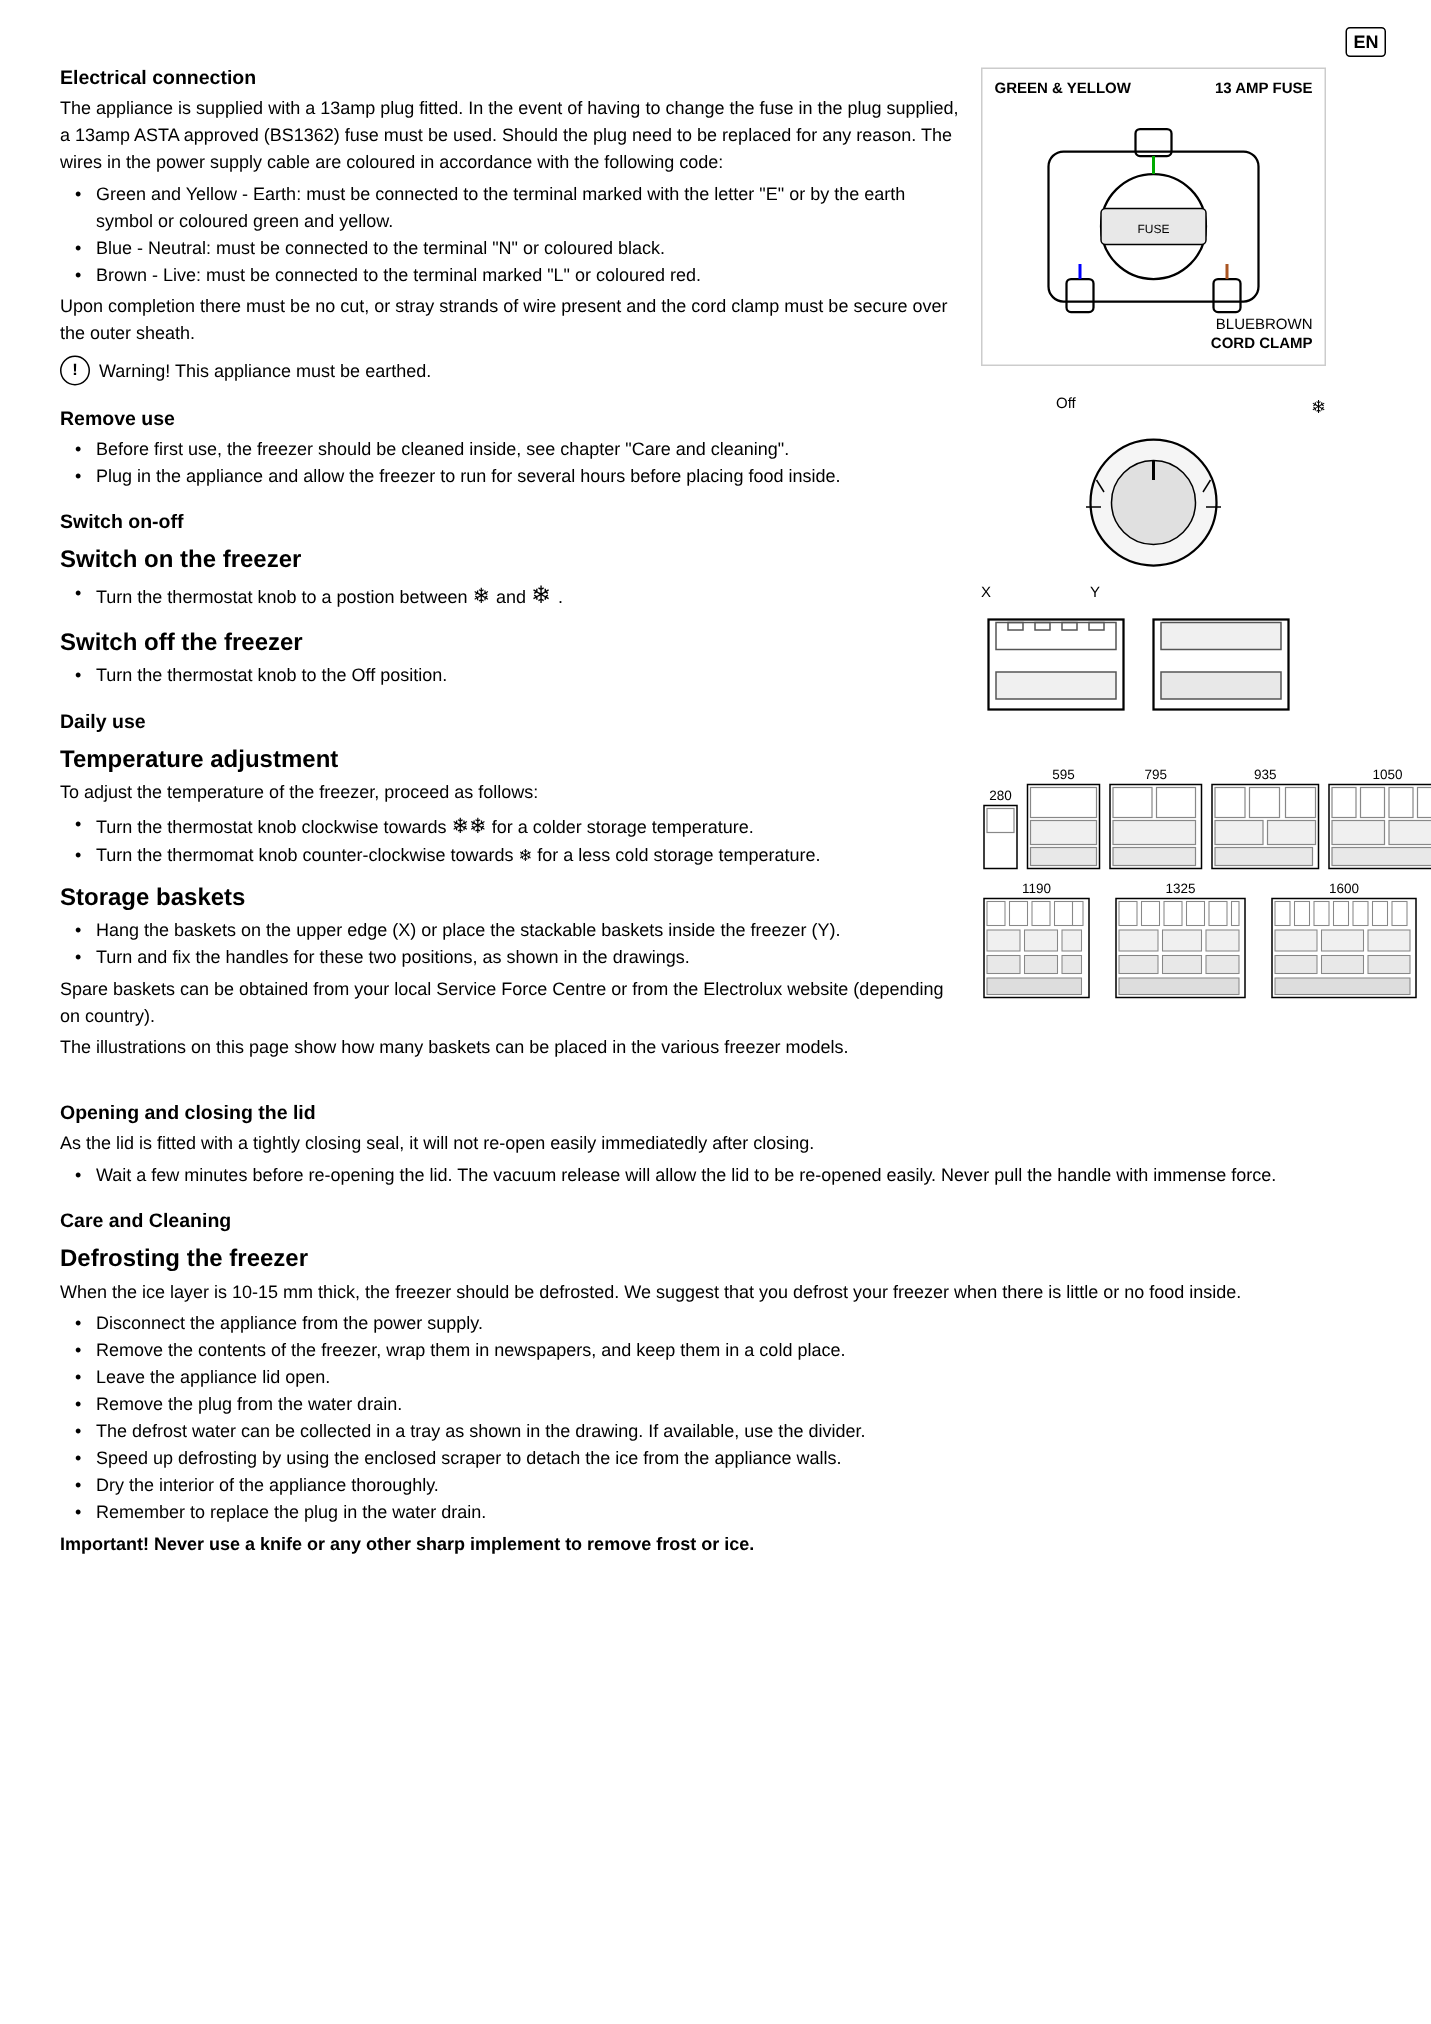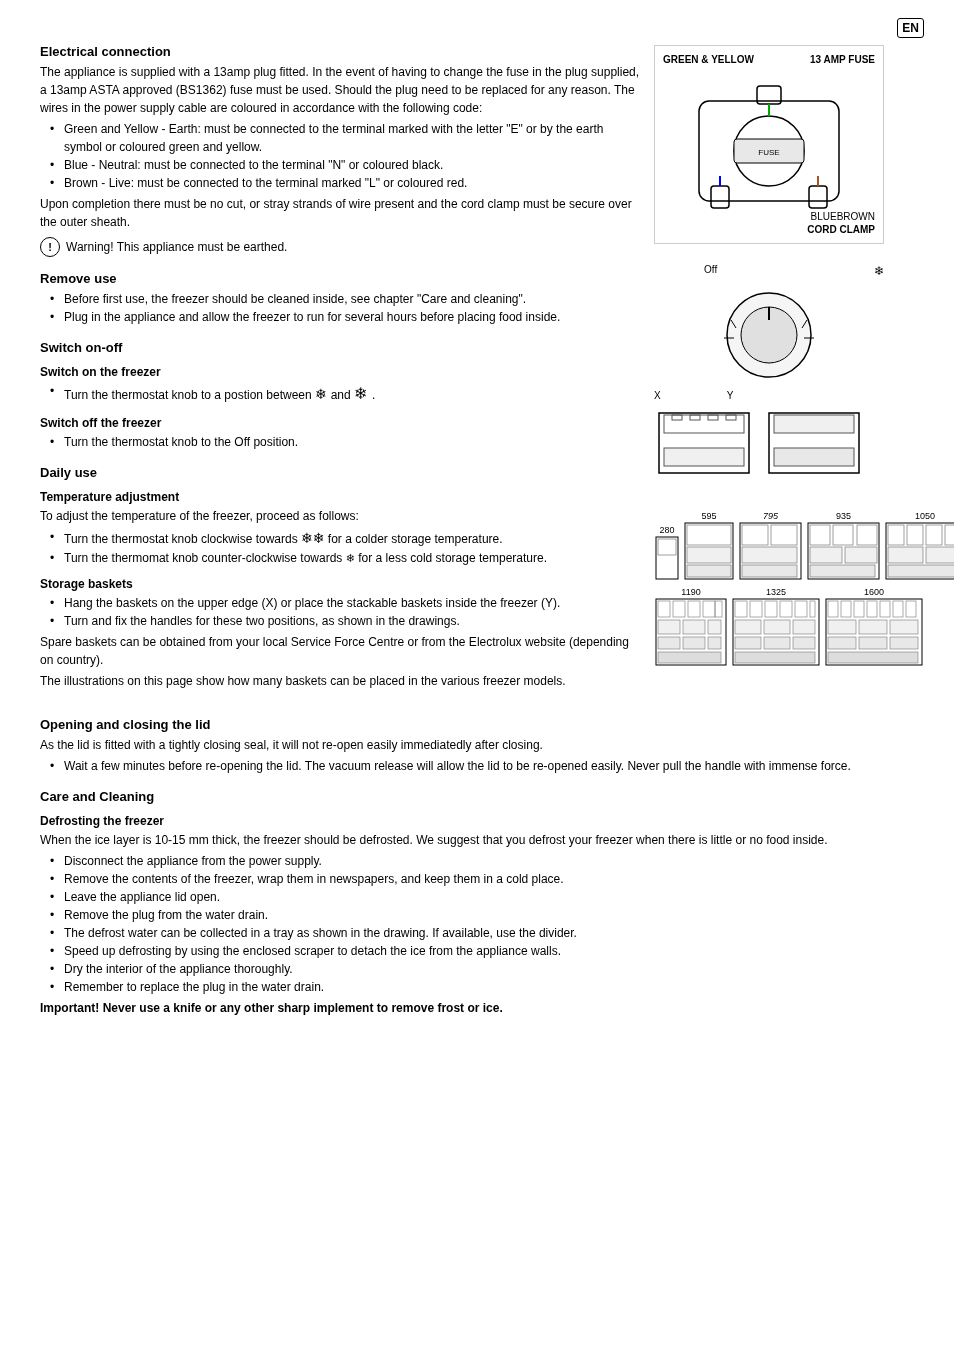--- a/index.html
+++ b/index.html
@@ -55,21 +55,21 @@
     }
 
     h2 {
       font-size: 13px;
       font-weight: bold;
       margin-top: 14px;
       margin-bottom: 4px;
     }
 
     h3 {
-      font-size: 12px;
+      font-size: 16px;
       font-weight: bold;
       margin-top: 10px;
       margin-bottom: 3px;
     }
 
     p {
       font-size: 12px;
       line-height: 1.5;
       margin-bottom: 3px;
     }
@@ -327,21 +327,21 @@
           <div style="display:flex; flex-direction:column; align-items:center;">
             <span style="font-size:9px;">595</span>
             <svg width="52" height="60">
               <rect x="2" y="2" width="48" height="56" fill="none" stroke="#000" stroke-width="1"></rect>
               <rect x="4" y="4" width="44" height="20" fill="none" stroke="#888" stroke-width="0.8"></rect>
               <rect x="4" y="26" width="44" height="16" fill="#f0f0f0" stroke="#888" stroke-width="0.8"></rect>
               <rect x="4" y="44" width="44" height="12" fill="#e8e8e8" stroke="#888" stroke-width="0.8"></rect>
             </svg>
           </div>
 
-          <div style="display:flex; flex-direction:column; align-items:center;font-style:italic;">
+          <div style="display:flex; flex-direction:column; align-items:center;">
             <span style="font-size:9px;">795</span>
             <svg width="65" height="60">
               <rect x="2" y="2" width="61" height="56" fill="none" stroke="#000" stroke-width="1"></rect>
               <rect x="4" y="4" width="26" height="20" fill="none" stroke="#888" stroke-width="0.8"></rect>
               <rect x="33" y="4" width="26" height="20" fill="none" stroke="#888" stroke-width="0.8"></rect>
               <rect x="4" y="26" width="55" height="16" fill="#f0f0f0" stroke="#888" stroke-width="0.8"></rect>
               <rect x="4" y="44" width="55" height="12" fill="#e8e8e8" stroke="#888" stroke-width="0.8"></rect>
             </svg>
           </div>
 
@@ -367,21 +367,21 @@
               <rect x="42" y="4" width="16" height="20" fill="none" stroke="#888" stroke-width="0.8"></rect>
               <rect x="61" y="4" width="16" height="20" fill="none" stroke="#888" stroke-width="0.8"></rect>
               <rect x="4" y="26" width="35" height="16" fill="#f0f0f0" stroke="#888" stroke-width="0.8"></rect>
               <rect x="42" y="26" width="35" height="16" fill="#f0f0f0" stroke="#888" stroke-width="0.8"></rect>
               <rect x="4" y="44" width="73" height="12" fill="#e8e8e8" stroke="#888" stroke-width="0.8"></rect>
             </svg>
           </div>
 
         </div>
 
-        <div style="display:flex; gap:3px; align-items:flex-end;">
+        <div style="display:flex; gap:14px; align-items:flex-end;">
 
           <div style="display:flex; flex-direction:column; align-items:center;">
             <span style="font-size:9px;">1190</span>
             <svg width="74" height="70">
               <rect x="2" y="2" width="70" height="66" fill="none" stroke="#000" stroke-width="1"></rect>
               <rect x="4" y="4" width="12" height="16" fill="none" stroke="#888" stroke-width="0.7"></rect>
               <rect x="19" y="4" width="12" height="16" fill="none" stroke="#888" stroke-width="0.7"></rect>
               <rect x="34" y="4" width="12" height="16" fill="none" stroke="#888" stroke-width="0.7"></rect>
               <rect x="49" y="4" width="12" height="16" fill="none" stroke="#888" stroke-width="0.7"></rect>
               <rect x="61" y="4" width="7" height="16" fill="none" stroke="#888" stroke-width="0.7"></rect>

